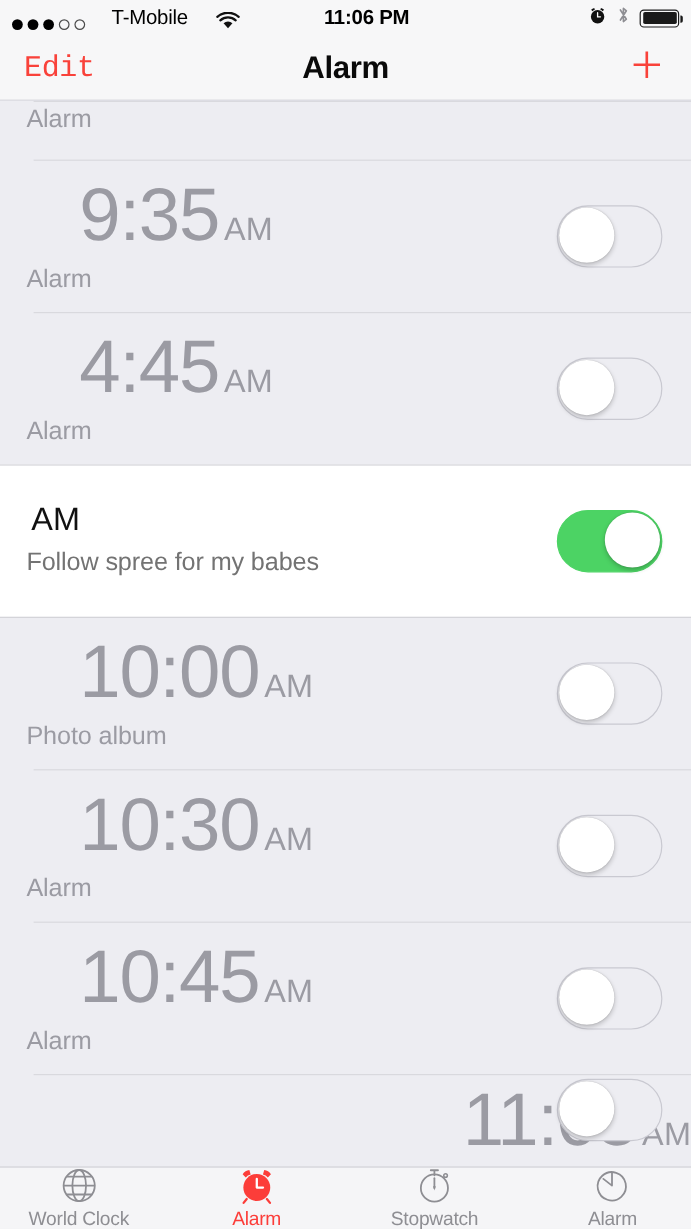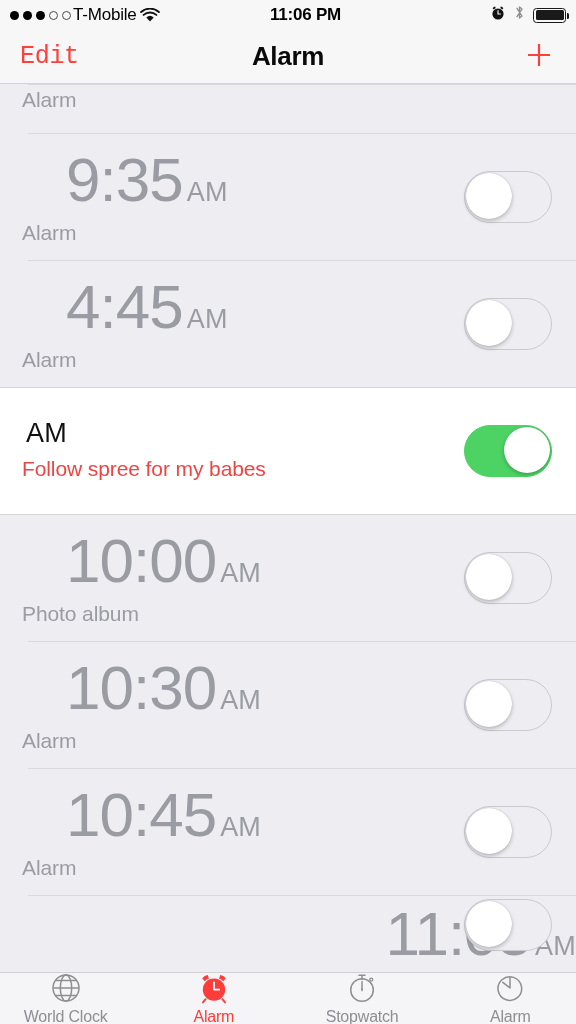--- a/index.html
+++ b/index.html
@@ -14,21 +14,21 @@
   
   #status-bar {
     height:30px;
     background:#F7F7F8;
     display:flex; align-items:center;
     padding:0 10px;
     position:relative;
     font-size:17px;
     color:#000;
   }
-  .sb-left { display:flex; align-items:center; gap:0; }
+  .sb-left { display:flex; align-items:flex-end; gap:20px; }
   .dots { display:flex; align-items:center; gap:4px; }
   .dot { width:9px; height:9px; border-radius:50%; }
   .dot.on  { background:#000; }
   .dot.off { background:transparent; border:1.3px solid #4a4a4a; }
   .carrier { font-size:17px; letter-spacing:-0.2px; margin-left:2px; }
   .wifi { margin-left:3px; display:flex; align-items:center; }
   .sb-center {
     position:absolute; left:0; right:0;
     text-align:center; font-size:17px; font-weight:bold;
     letter-spacing:-0.2px;
@@ -107,21 +107,21 @@
   .time-ampm {
     font-size:27px; font-weight:300; color:#9B9BA3;
     margin-left:4px; letter-spacing:0.2px;
   }
   .alarm-label {
     font-size:21px; color:#9B9BA3; margin-top:10px;
     letter-spacing:-0.1px;
   }
   .alarm-row.active .time-digits,
   .alarm-row.active .time-ampm { color:#111; font-weight:200; }
-  .alarm-row.active .alarm-label { color:#ef4444; }
+  .alarm-row.active .alarm-label { color:#737373; }
 
   
   .alarm-row.clipped-top {
     height:49px; justify-content:flex-start; padding-top:0;
   }
   .alarm-row.clipped-top .alarm-label { margin-top:4px; }
 
   .alarm-row.clipped-bottom { height:62px; overflow:hidden; justify-content:flex-start; }
   .alarm-row.clipped-bottom .time-line { margin-top:8px;justify-content:flex-end; }
   .alarm-row.clipped-bottom .switch-wrap { top:30px; }

